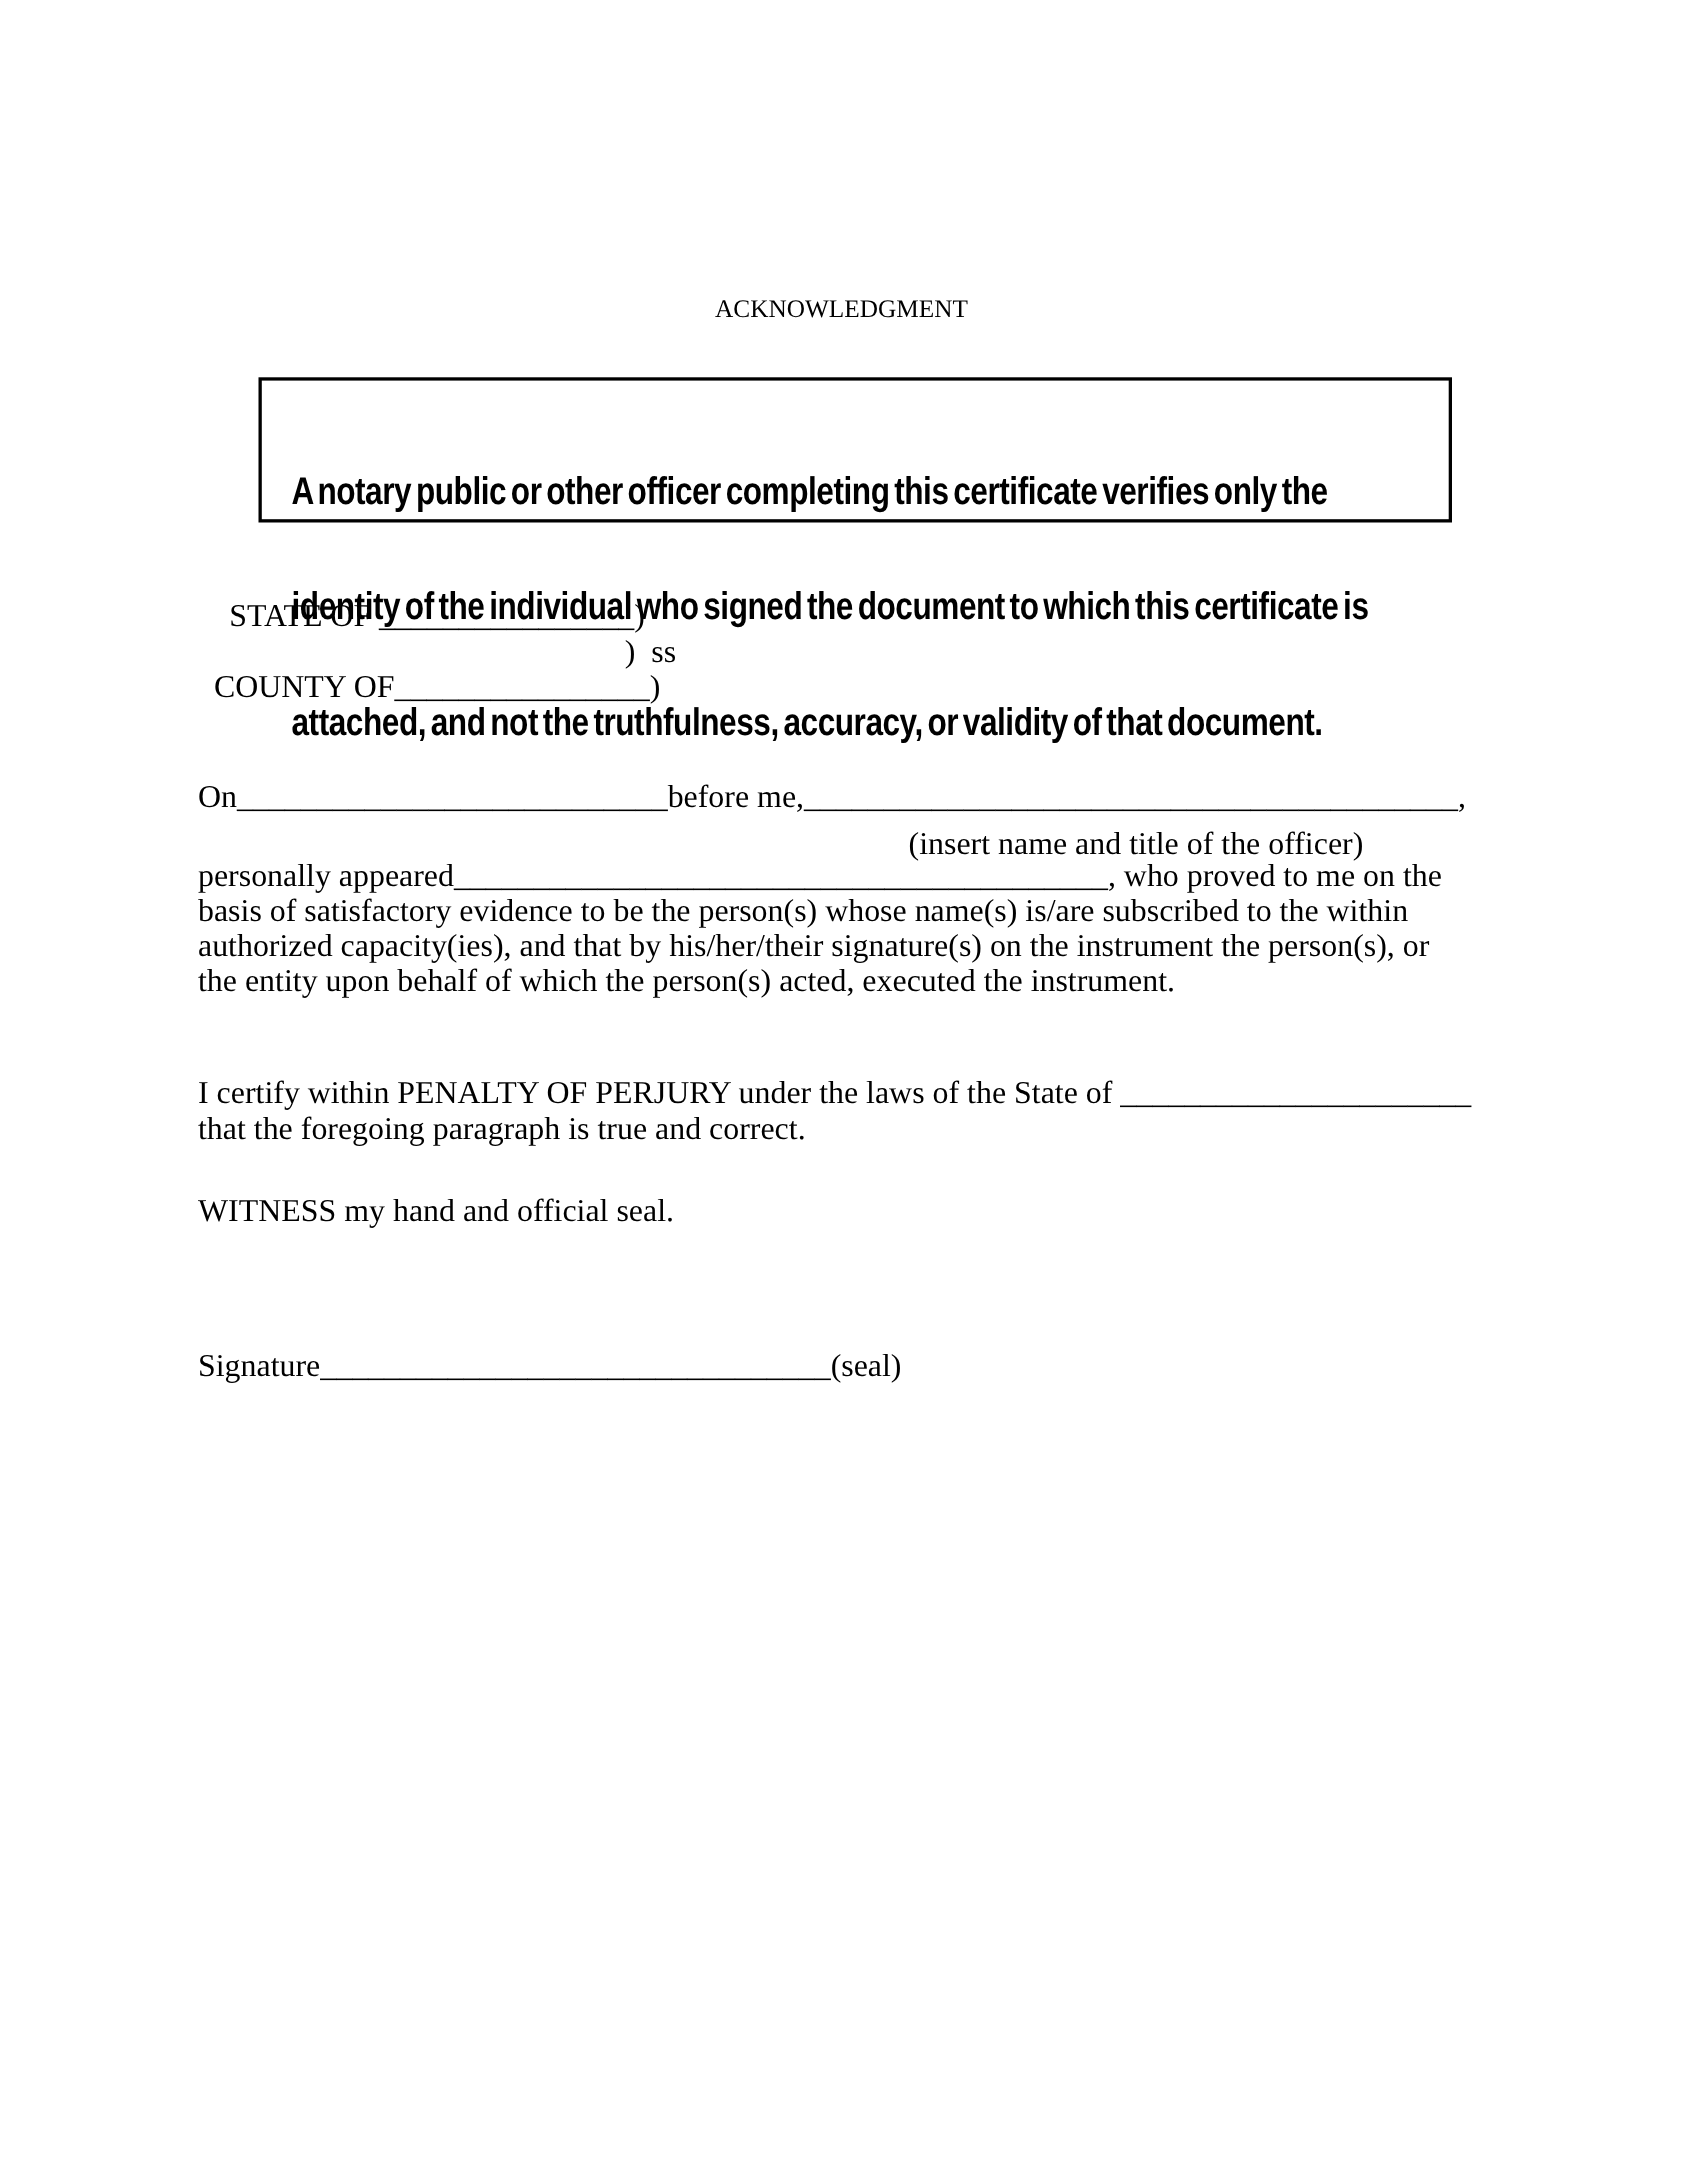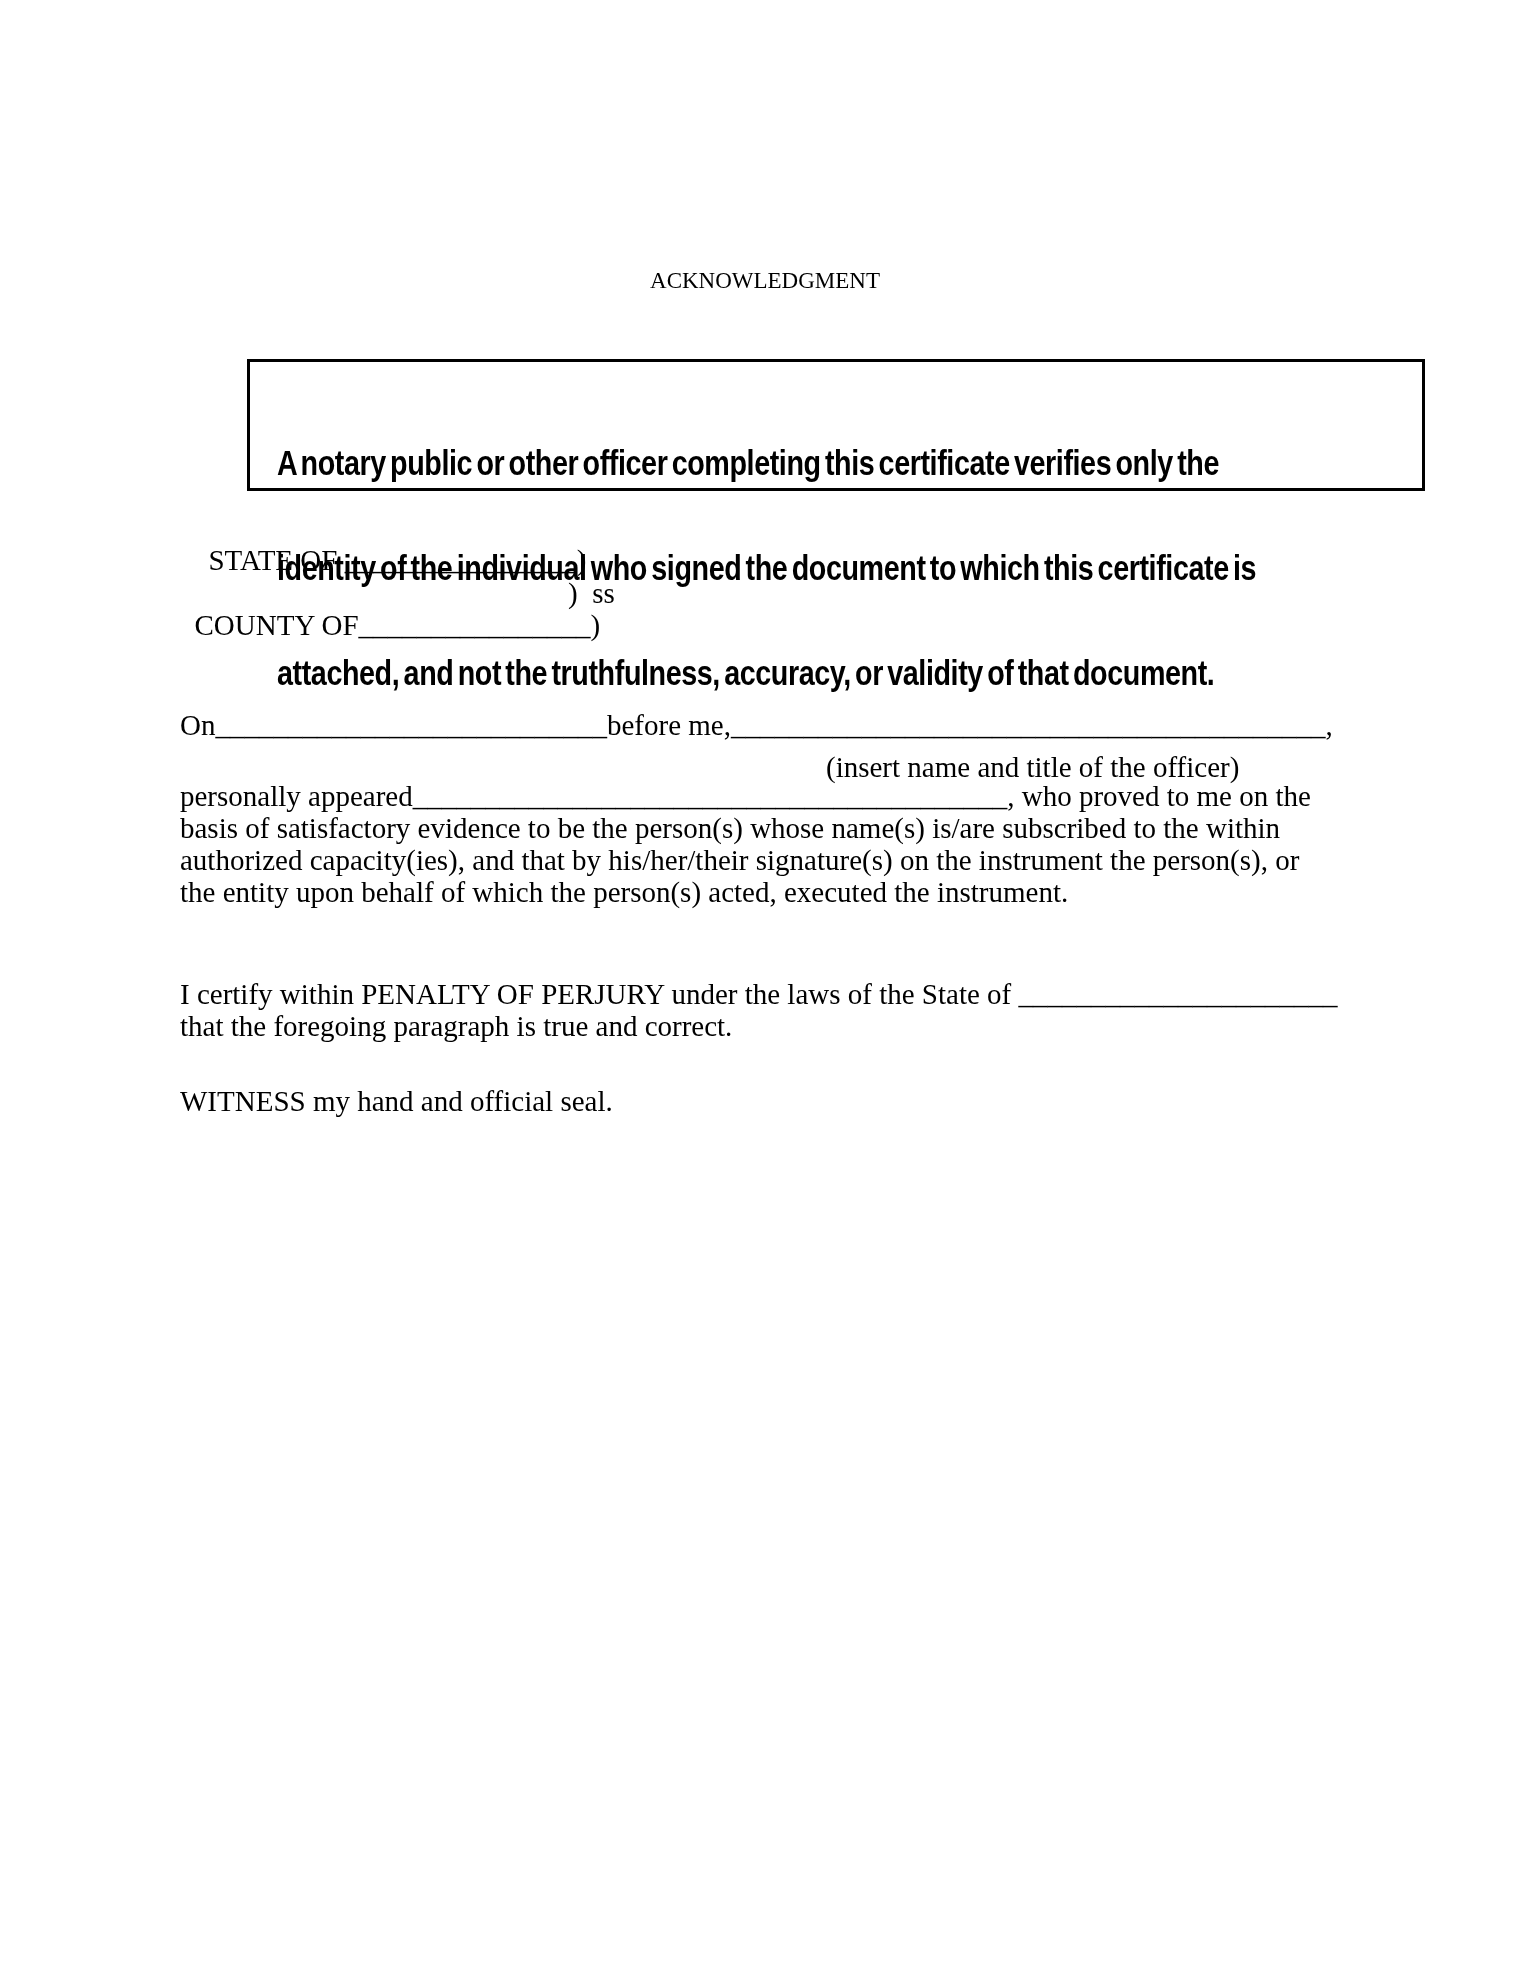--- a/index.html
+++ b/index.html
@@ -27,26 +27,25 @@
     left: 0;
     width: 1530px;
     text-align: center;
     font-size: 23px;
     line-height: 34px;
     white-space: pre;
   }
   .notice-box {
     position: absolute;
     left: 235px;
-    top: 359px;
-    width: 1178px;
+    top: 343px;
+    width: 1085px;
     height: 132px;
     border: 3px solid #000000;
     box-sizing: border-box;
-    margin-left: 12px;
   }
   .notice-text {
     position: absolute;
     left: 27px;
     top: 13px;
     font-family: "Liberation Sans", sans-serif;
     font-weight: bold;
     font-size: 35px;
     line-height: 35px;
     letter-spacing: -0.5px;
@@ -130,14 +129,15 @@
     <div class="line">the entity upon behalf of which the person(s) acted, executed the instrument.</div>
   </div>
 
   <div class="certify-block">
     <div class="line">I certify within PENALTY OF PERJURY under the laws of the State of ______________________</div>
     <div class="line">that the foregoing paragraph is true and correct.</div>
   </div>
 
   <div class="witness-line line">WITNESS my hand and official seal.</div>
 
+  <div class="signature-line line">Signature________________________________(seal)</div>
 
 </div>
 
 </body></html>

